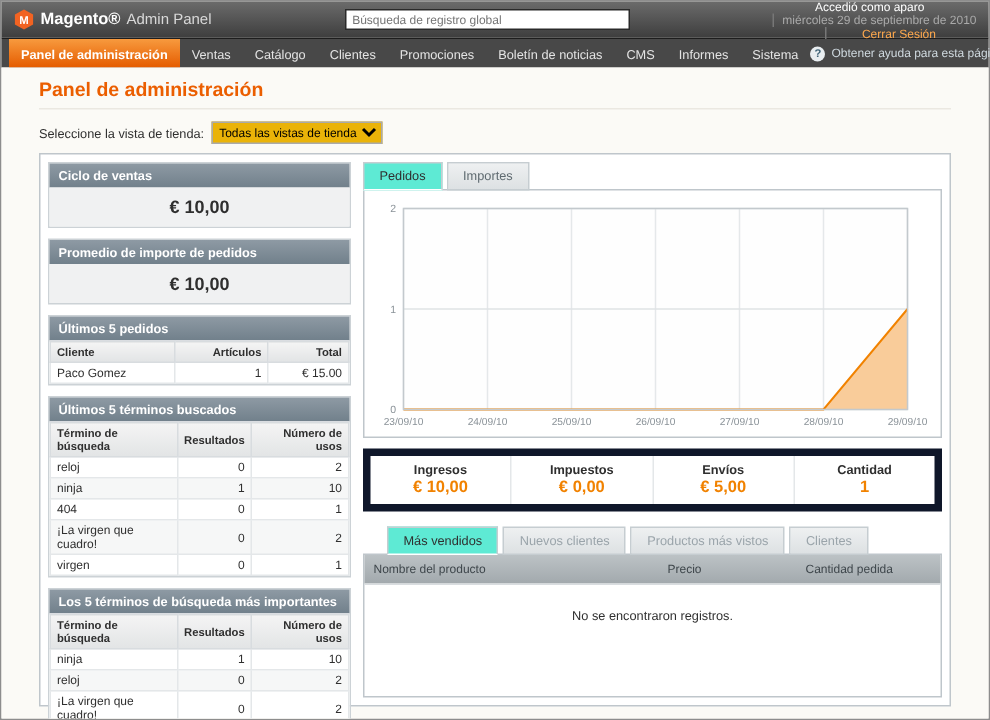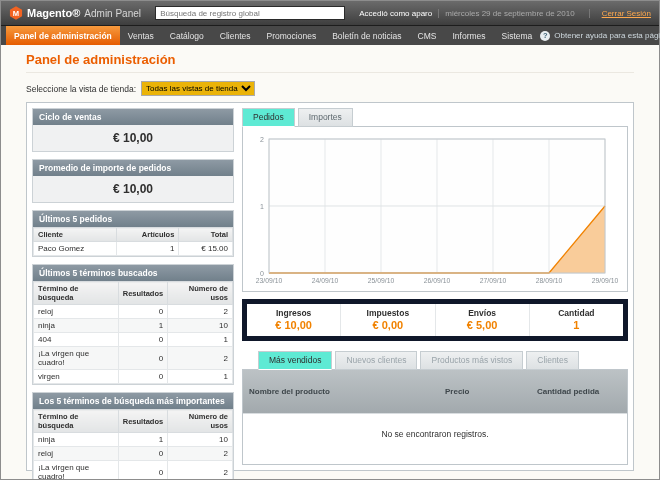--- a/index.html
+++ b/index.html
@@ -13,24 +13,24 @@
   
   .topbar { height:25px; flex:0 0 25px; background:linear-gradient(#6b6b6b,#3e3e3e); border-bottom:1px solid #1d1d1d;
             display:flex; align-items:center; padding:0 8px; gap:8px; }
   .brand { display:flex; align-items:center; gap:4px; white-space:nowrap; }
   .logo svg { display:block; }
   .brand-name { color:#fff; font-weight:bold; font-size:11px; }
   .brand-suffix { color:#d8d8d8; font-size:10px; }
   .search-wrap { flex:1; display:flex; justify-content:center; }
   .search-input { width:190px; height:14px; border:1px solid #2a2a2a; background:#fff; font-size:8px; padding:0 4px; color:#555;
                   font-family:"Liberation Sans","DejaVu Sans",sans-serif; }
-  .session { display:flex; align-items:center; font-size:8px; color:#c9c9c9; white-space:nowrap; }
+  .session { display:flex; align-items:center; font-size:8px; color:#c9c9c9; white-space:nowrap;flex-direction:column; }
   .session .user { color:#fff; }
   .session .date { color:#aaa; border-left:1px solid #777; margin-left:6px; padding-left:6px; }
-  .session .logout { color:#ffa94d; text-decoration:underline; cursor:pointer; border-left:1px solid #777; margin-left:14px; padding-left:12px;text-align:right; }
+  .session .logout { color:#ffa94d; text-decoration:underline; cursor:pointer; border-left:1px solid #777; margin-left:14px; padding-left:24px;text-align:right; }
 
   
   .mainnav { height:19px; flex:0 0 19px; background:#484848; display:flex; align-items:stretch; padding:0 5px; }
   .nav-item { display:flex; align-items:center; padding:0 8px; color:#e4e4e4; font-size:8.5px; cursor:pointer; white-space:nowrap; }
   .nav-item.active { background:linear-gradient(#f79a3e,#e55c00); color:#fff; font-weight:bold; }
   .nav-help { margin-left:auto; display:flex; align-items:center; gap:4px; color:#cfd9df; font-size:8px; cursor:pointer; white-space:nowrap; }
   .help-icon { width:10px; height:10px; border-radius:50%; background:#e9eef1; color:#3f6377; font-size:7.5px; font-weight:bold;
                display:flex; align-items:center; justify-content:center; }
 
   
@@ -70,21 +70,21 @@
 
   .totals { margin-top:7px; border:5px solid #0f172a; background:#fff; display:flex; }
   .total { flex:1; text-align:center; padding:4px 0 5px; border-left:1px solid #e4e7e9; }
   .total:first-child { border-left:none; }
   .total .lab { font-weight:bold; font-size:8.5px; }
   .total .val { color:#f18200; font-weight:bold; font-size:11px; margin-top:1px; }
 
   .bottom-tabs { margin-top:10px;padding-left:16px; }
   .grid { border:1px solid #bfc6cb; flex:1; display:flex; flex-direction:column; min-height:0; background:#fff; }
   .grid-header { display:flex; background:linear-gradient(#bcc2c5,#a2a9ad); }
-  .gh { padding:17px 6px; font-weight:bold; font-size:8px; color:#3e464b; }
+  .gh { padding:5px 6px; font-weight:normal; font-size:8px; color:#3e464b; }
   .gh-product { flex:1; }
   .gh-price { width:92px; }
   .gh-qty { width:96px; }
   .grid-empty { flex:1; text-align:center; padding-top:15px; font-size:8.5px; color:#2f2f2f; border-top:1px solid #d9dde0; }
 </style>
 </head>
 <body>
 
 <div class="page">
 

